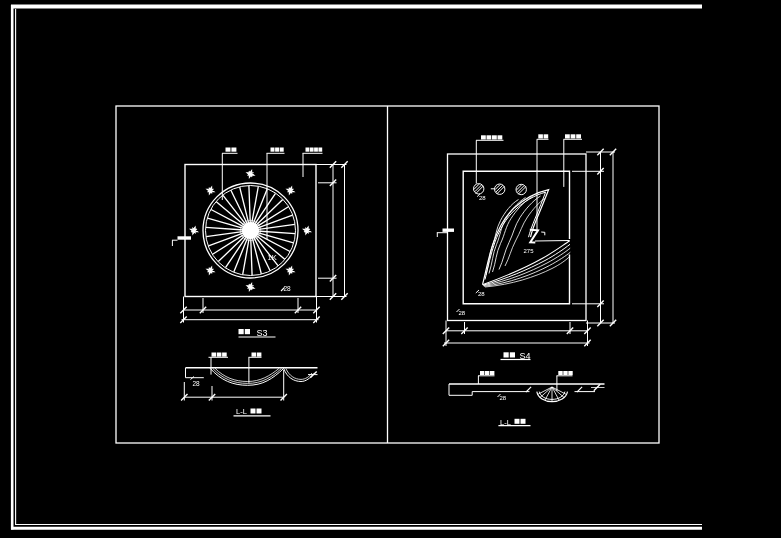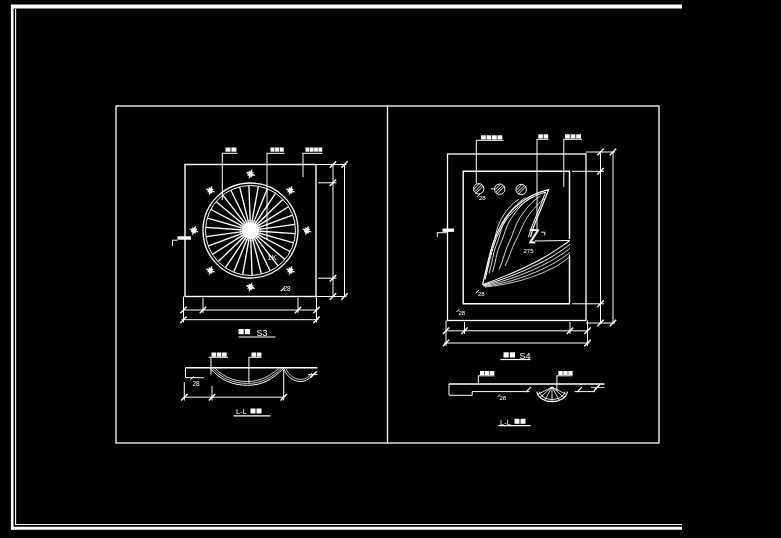--- a/index.html
+++ b/index.html
@@ -1,16 +1,16 @@
 <!DOCTYPE html>
 <html><head>
 <meta charset="utf-8">
 <style>
 html,body{margin:0;padding:0;background:#000;}
-#page{position:relative;width:682px;height:538px;background:#000;overflow:hidden;}
+#page{position:relative;width:682px;height:538px;background:#000;overflow:hidden;padding-left:20px;}
 svg{position:absolute;left:0;top:0;}
 text{font-family:"Liberation Sans",sans-serif;fill:#fff;-webkit-font-smoothing:antialiased;}
 </style>
 </head>
 <body>
 
 <div id="page">
 <svg width="781" height="538" viewBox="0 0 781 538" shape-rendering="crispEdges" text-rendering="optimizeLegibility">
 
 <rect x="0" y="0" width="781" height="538" fill="#000"></rect>

